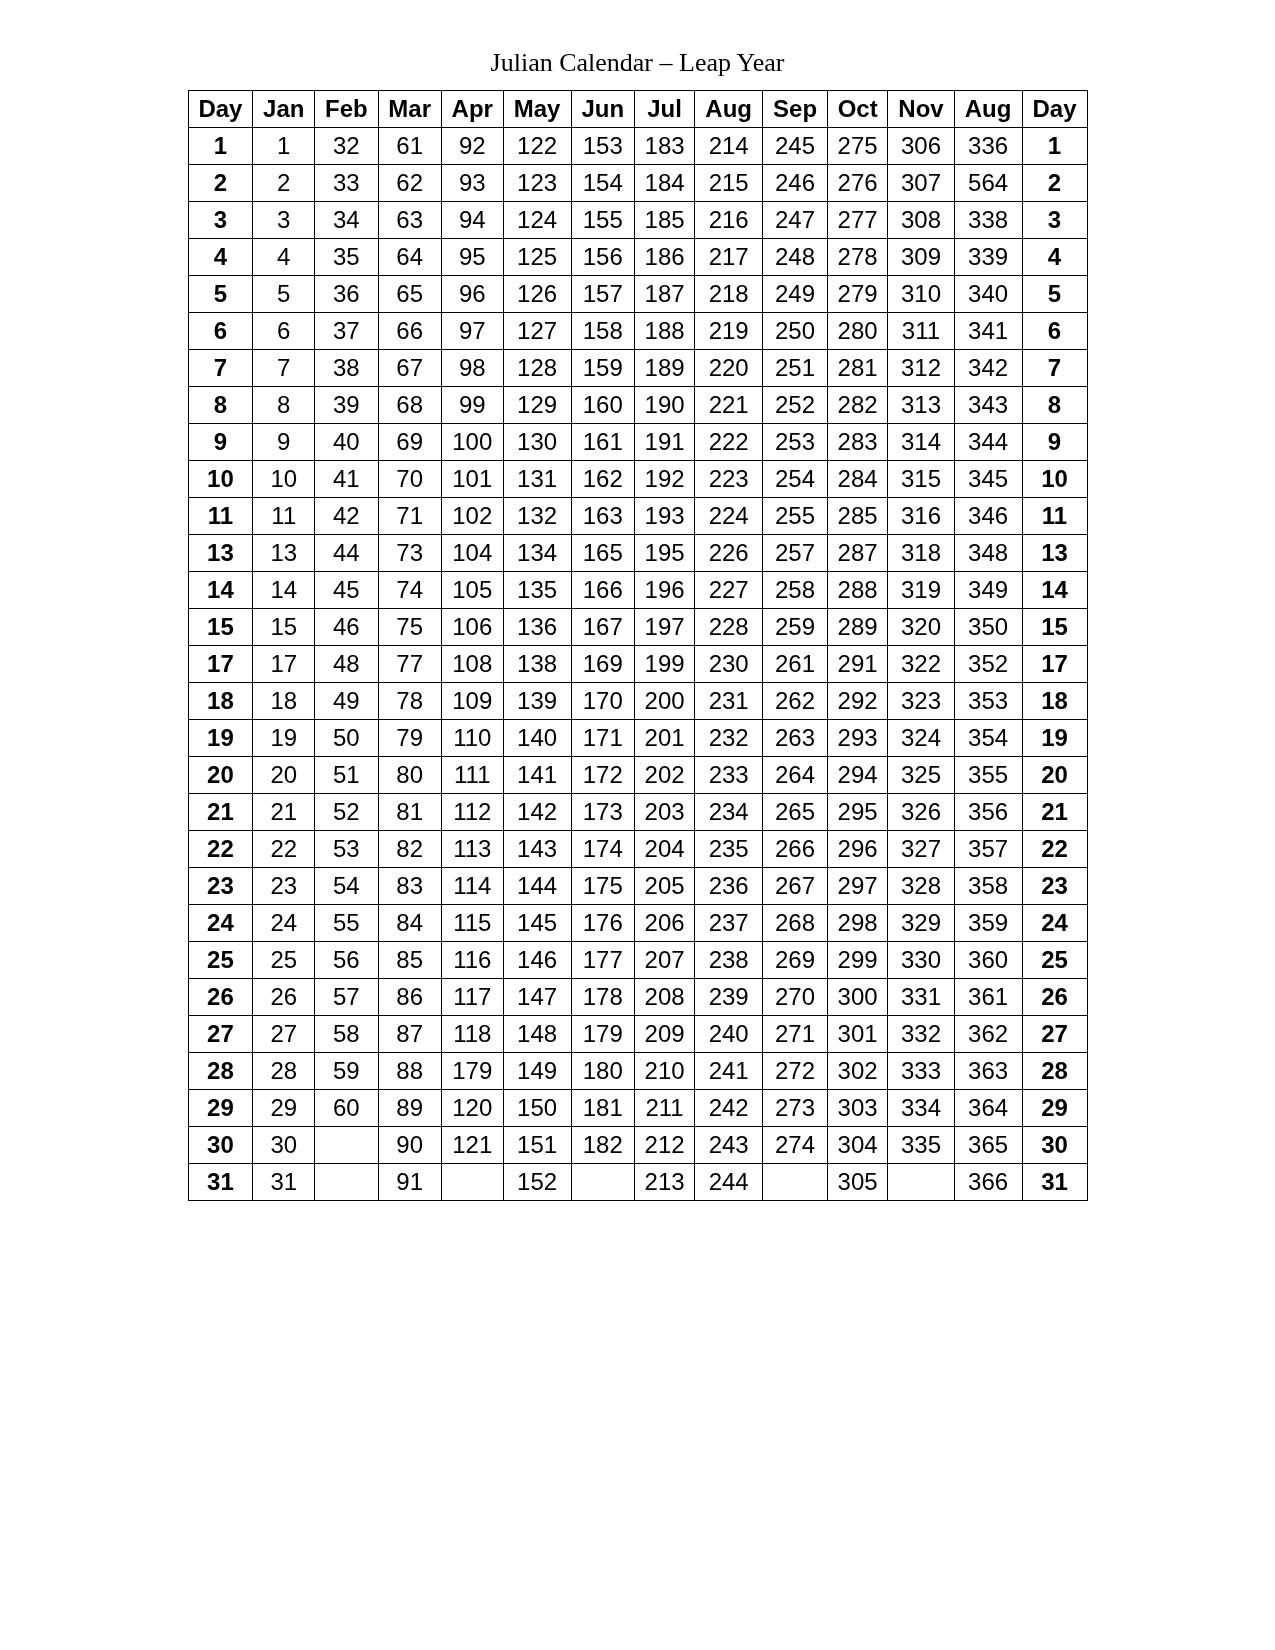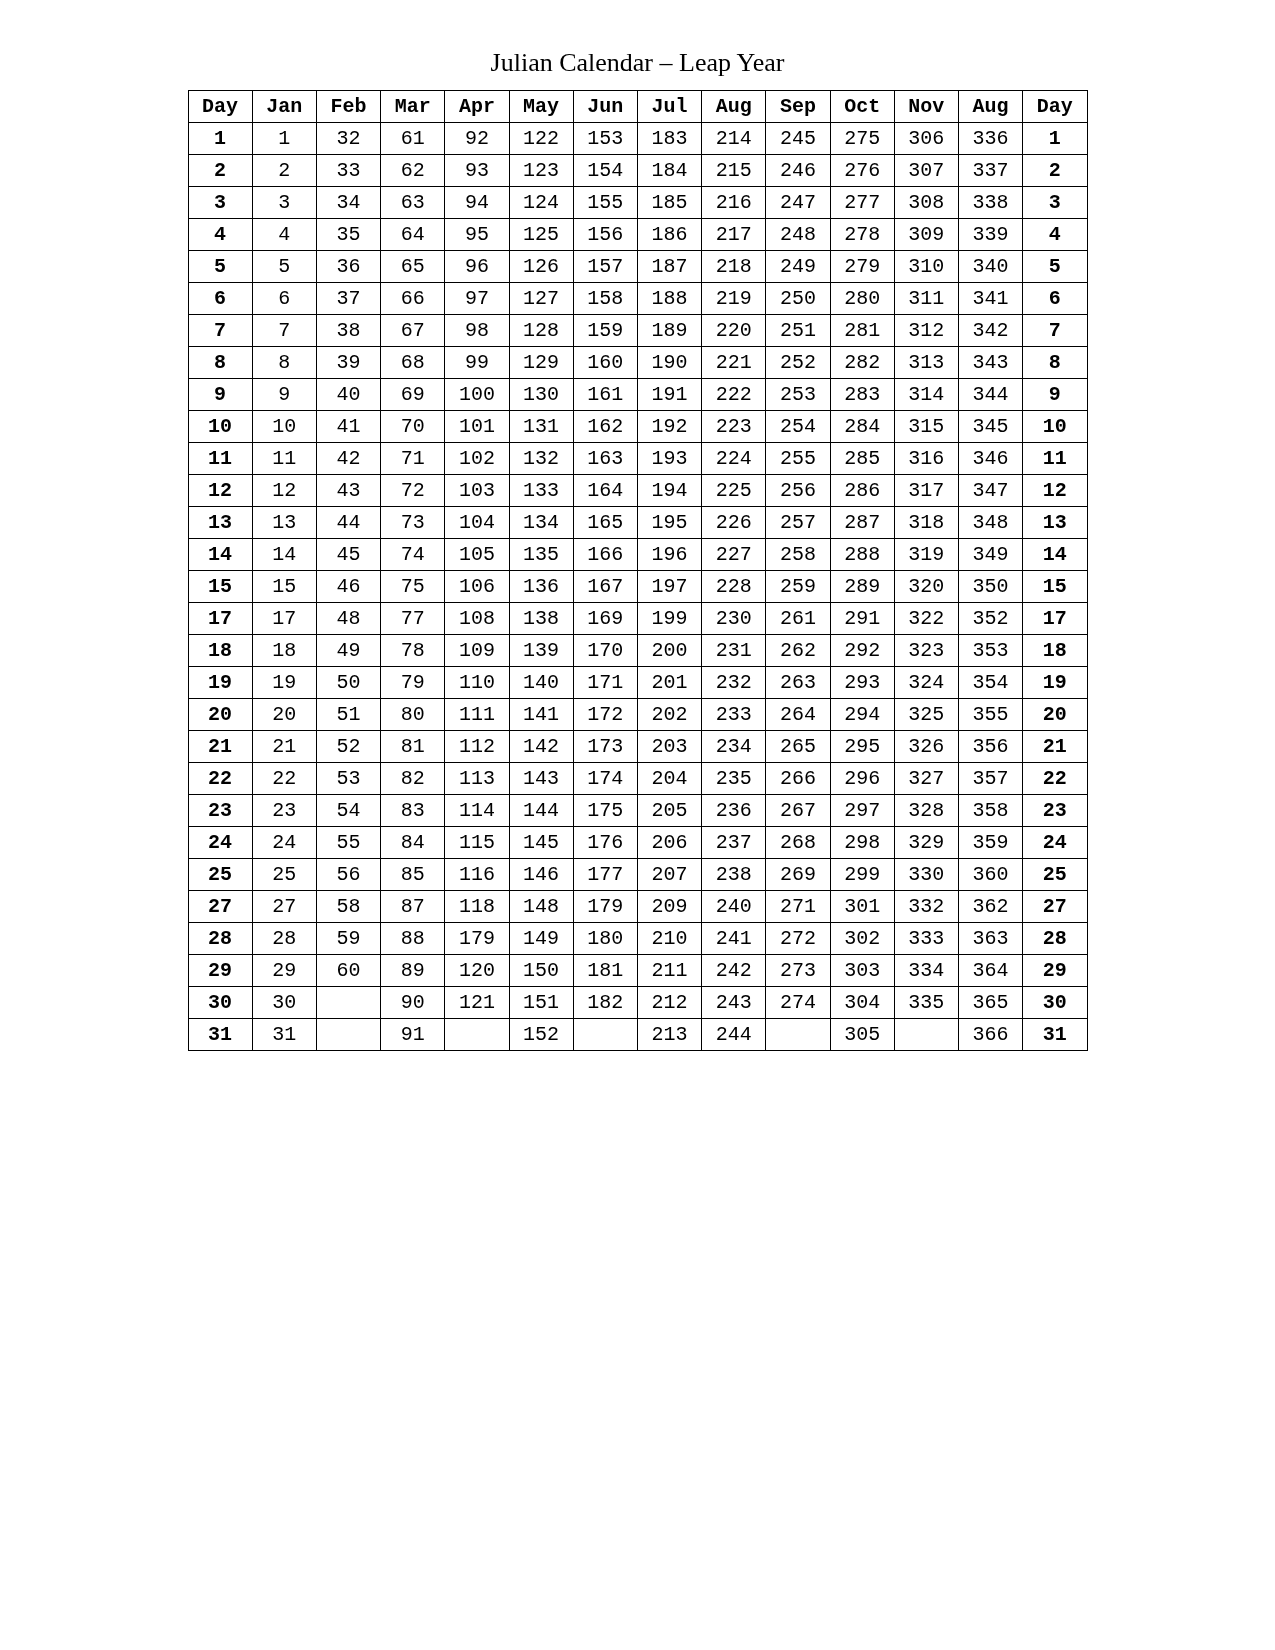--- a/index.html
+++ b/index.html
@@ -21,22 +21,22 @@
     .page-title {
       text-align: center;
       font-size: 26px;
       font-weight: normal;
       margin-bottom: 12px;
       font-family: 'Times New Roman', Times, serif;
     }
     table {
       border-collapse: collapse;
       width: 100%;
-      font-family: Liberation Mono, monospace;
-      font-size: 20px;
+      font-family: Liberation Sans, sans-serif;
+      font-size: 24px;
     }
     table th, table td {
       border: 1px solid #000;
       text-align: center;
       padding: 4px 6px;
       min-width: 48px;
     }
     table th {
       font-weight: bold;
     }
@@ -94,21 +94,21 @@
           <td class="normal">33</td>
           <td class="normal">62</td>
           <td class="normal">93</td>
           <td class="normal">123</td>
           <td class="normal">154</td>
           <td class="normal">184</td>
           <td class="normal">215</td>
           <td class="normal">246</td>
           <td class="normal">276</td>
           <td class="normal">307</td>
-          <td class="normal">337</td>
+          <td class="normal">564</td>
           <td class="bold-day">2</td>
         </tr>
         <tr>
           <td class="bold-day">3</td>
           <td class="normal">3</td>
           <td class="normal">34</td>
           <td class="normal">63</td>
           <td class="normal">94</td>
           <td class="normal">124</td>
           <td class="normal">155</td>
@@ -242,36 +242,20 @@
           <td class="normal">163</td>
           <td class="normal">193</td>
           <td class="normal">224</td>
           <td class="normal">255</td>
           <td class="normal">285</td>
           <td class="normal">316</td>
           <td class="normal">346</td>
           <td class="bold-day">11</td>
         </tr>
         <tr>
-          <td class="bold-day">12</td>
-          <td class="normal">12</td>
-          <td class="normal">43</td>
-          <td class="normal">72</td>
-          <td class="normal">103</td>
-          <td class="normal">133</td>
-          <td class="normal">164</td>
-          <td class="normal">194</td>
-          <td class="normal">225</td>
-          <td class="normal">256</td>
-          <td class="normal">286</td>
-          <td class="normal">317</td>
-          <td class="normal">347</td>
-          <td class="bold-day">12</td>
-        </tr>
-        <tr>
           <td class="bold-day">13</td>
           <td class="normal">13</td>
           <td class="normal">44</td>
           <td class="normal">73</td>
           <td class="normal">104</td>
           <td class="normal">134</td>
           <td class="normal">165</td>
           <td class="normal">195</td>
           <td class="normal">226</td>
           <td class="normal">257</td>
@@ -450,20 +434,36 @@
           <td class="normal">177</td>
           <td class="normal">207</td>
           <td class="normal">238</td>
           <td class="normal">269</td>
           <td class="normal">299</td>
           <td class="normal">330</td>
           <td class="normal">360</td>
           <td class="bold-day">25</td>
         </tr>
         <tr>
+          <td class="bold-day">26</td>
+          <td class="normal">26</td>
+          <td class="normal">57</td>
+          <td class="normal">86</td>
+          <td class="normal">117</td>
+          <td class="normal">147</td>
+          <td class="normal">178</td>
+          <td class="normal">208</td>
+          <td class="normal">239</td>
+          <td class="normal">270</td>
+          <td class="normal">300</td>
+          <td class="normal">331</td>
+          <td class="normal">361</td>
+          <td class="bold-day">26</td>
+        </tr>
+        <tr>
           <td class="bold-day">27</td>
           <td class="normal">27</td>
           <td class="normal">58</td>
           <td class="normal">87</td>
           <td class="normal">118</td>
           <td class="normal">148</td>
           <td class="normal">179</td>
           <td class="normal">209</td>
           <td class="normal">240</td>
           <td class="normal">271</td>

